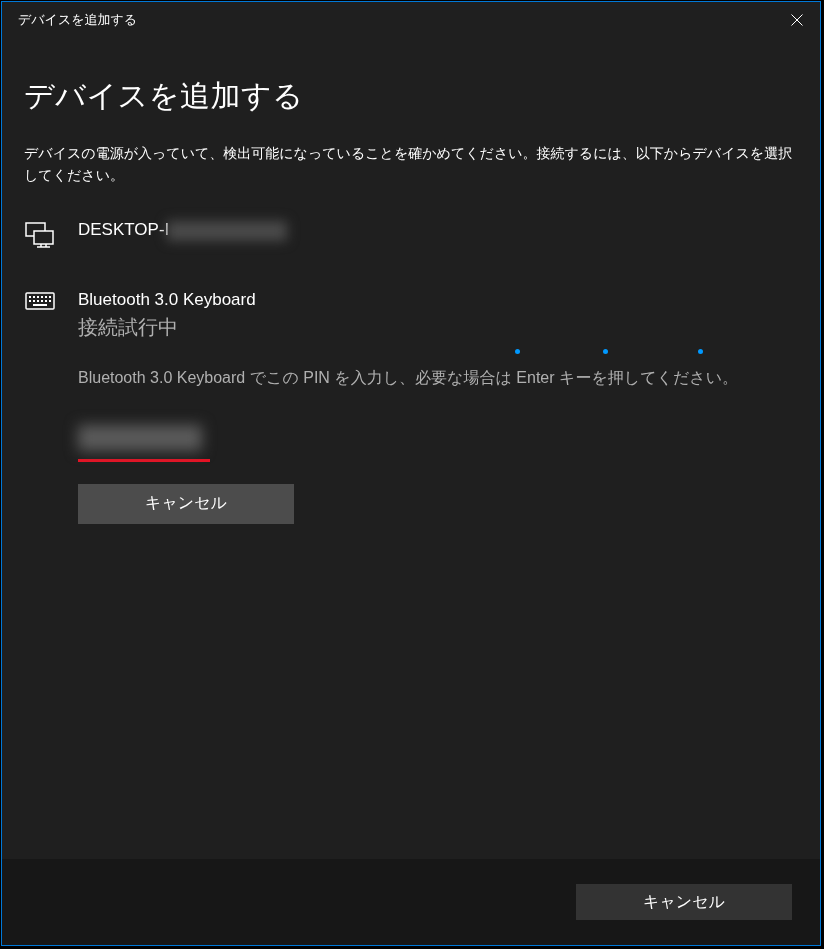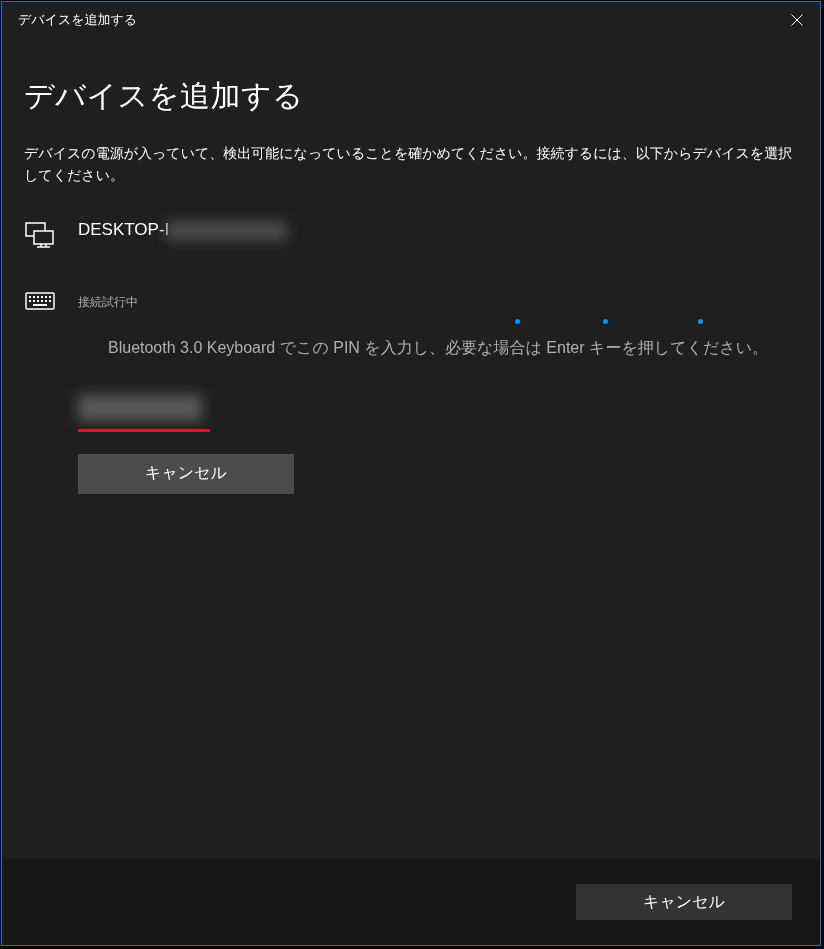--- a/index.html
+++ b/index.html
@@ -93,30 +93,29 @@
       height: 20px;
       background: #4a4a4a;
       filter: blur(6px);
       vertical-align: middle;
       margin-left: -2px;
     }
     .device-details {
       flex: 1;
     }
     .device-status {
-      font-size: 12px;
+      font-size: 20px;
       color: #b0b0b0;
       margin-top: 4px;
     }
     .pin-instruction {
       font-size: 16px;
       color: #b0b0b0;
       margin-top: 18px;
       line-height: 1.6;
-      text-align: center;
     }
     .dots-line {
       position: relative;
       height: 6px;
       margin-top: 8px;
       margin-bottom: -8px;
     }
     .dot {
       position: absolute;
       width: 5px;
@@ -225,20 +224,21 @@
           <rect x="4" y="8" width="2" height="2" fill="#fff"></rect>
           <rect x="8" y="8" width="2" height="2" fill="#fff"></rect>
           <rect x="12" y="8" width="2" height="2" fill="#fff"></rect>
           <rect x="16" y="8" width="2" height="2" fill="#fff"></rect>
           <rect x="20" y="8" width="2" height="2" fill="#fff"></rect>
           <rect x="24" y="8" width="2" height="2" fill="#fff"></rect>
           <rect x="8" y="12" width="14" height="2" fill="#fff"></rect>
         </svg>
       </div>
       <div class="device-details">
+        <div class="device-name">Bluetooth 3.0 Keyboard</div>
         <div class="device-status">接続試行中</div>
         <div class="dots-line">
           <span class="dot" style="left:437px;"></span>
           <span class="dot" style="left:525px;"></span>
           <span class="dot" style="left:620px;"></span>
         </div>
         <div class="pin-instruction">Bluetooth 3.0 Keyboard でこの PIN を入力し、必要な場合は Enter キーを押してください。</div>
         <div class="pin-block">
           <span class="pin-blur"></span>
           <div class="pin-underline"></div>

